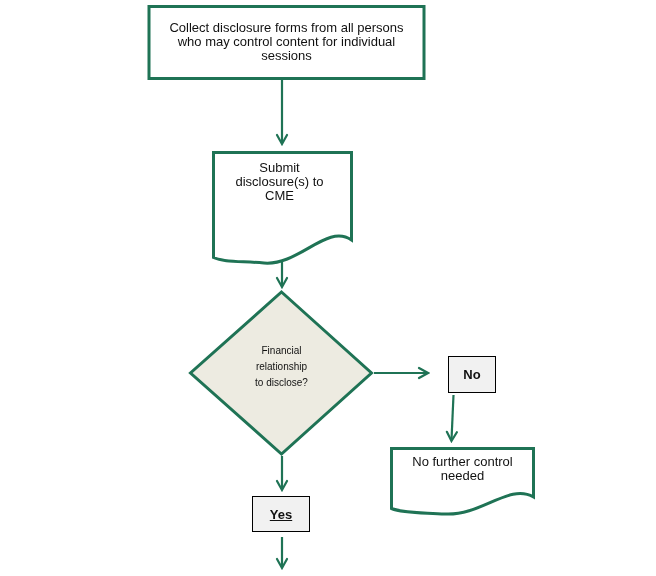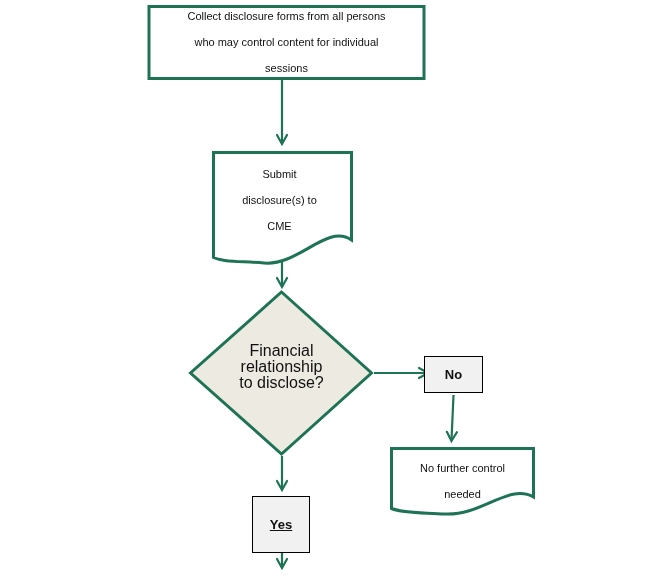--- a/index.html
+++ b/index.html
@@ -24,44 +24,44 @@
   svg.layer { position: absolute; left: 0; top: 0; }
   .shape-green { fill: #ffffff; stroke: var(--green); stroke-width: 3; }
   .shape-diamond { fill: var(--diamond-fill); stroke: var(--green); stroke-width: 3; }
   .arrow { stroke: var(--green); stroke-width: 2.2; fill: none; }
   .arrowhead { stroke: var(--green); stroke-width: 2.2; fill: none; stroke-linecap: round; }
 
   .node-text {
     position: absolute;
     white-space: pre-line;
     text-align: center;
-    font-size: 11px;
-    line-height: 26px;
+    font-size: 13px;
+    line-height: 14px;
     color: var(--text);
   }
   .collect-text {
     left: 149px; top: 6px; width: 275px; height: 72px;
     display: flex; align-items: center; justify-content: center;
   }
   .submit-text { left: 213px; top: 161px; width: 133px; }
   .decision-text {
     left: 216px; top: 343px; width: 131px;
-    font-size: 16px; line-height: 16px;
+    font-size: 10px; line-height: 16px;
   }
   .noaction-text { left: 391px; top: 455px; width: 143px; }
 
   .small-box {
     position: absolute;
     background: var(--box-fill);
     border: 1.5px solid var(--box-border);
     display: flex; align-items: center; justify-content: center;
     font-size: 13px; font-weight: 700; color: var(--text);
   }
-  .no-box  { left: 424px; top: 356px; width: 59px; height: 37px; }
-  .yes-box { left: 252px; top: 496px; width: 58px; height: 57px; text-decoration: underline; }
+  .no-box  { left: 448px; top: 356px; width: 48px; height: 37px; }
+  .yes-box { left: 252px; top: 496px; width: 58px; height: 36px; text-decoration: underline; }
 </style>
 </head>
 <body>
 
 <div class="canvas">
 
   <svg class="layer" width="656" height="576" viewBox="0 0 656 576">
     <defs>
       <marker id="vArrow" viewBox="0 0 14 14" refX="11" refY="7" markerWidth="14" markerHeight="14" orient="auto" markerUnits="userSpaceOnUse">
         <path class="arrowhead" d="M3,2 L12,7 L3,12"></path>

